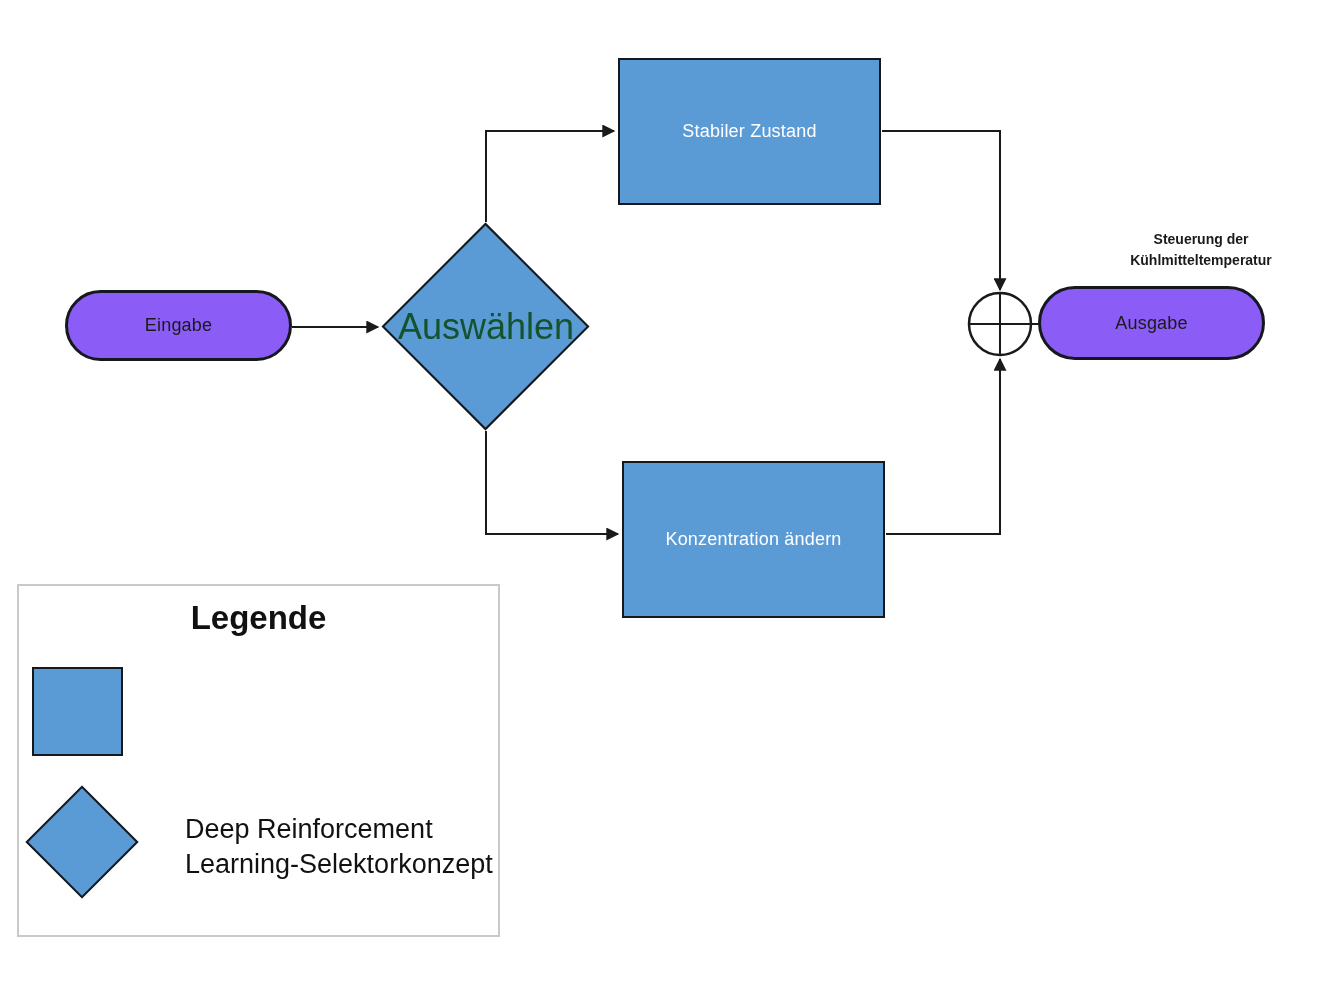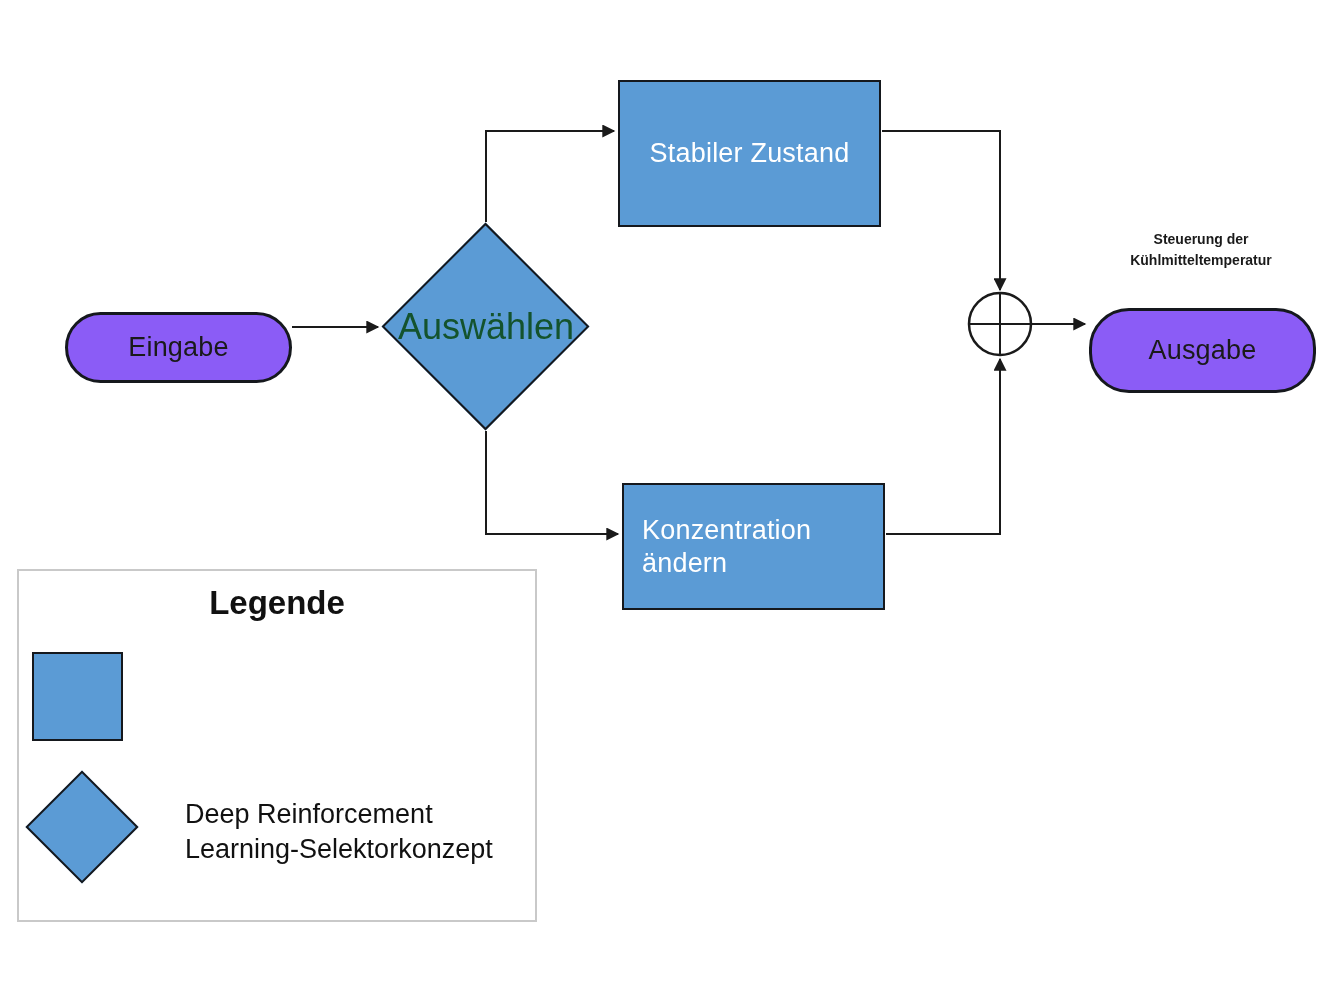--- a/index.html
+++ b/index.html
@@ -19,41 +19,40 @@
     position: absolute;
     left: 0; top: 0;
     width: 1344px; height: 988px;
   }
   .node {
     position: absolute;
     display: flex;
     align-items: center;
     justify-content: center;
     text-align: left;
-    font-size: 27px;
+    font-size: 18px;
     letter-spacing: 0.2px;
-    margin-top: 22px;
   }
   .stadium {
     background: #8b5cf6;
     border: 3px solid #15181d;
     border-radius: 40px;
     color: #1a1a1a;
   }
   .process {
     background: #5B9BD5;
     border: 2.5px solid #15181d;
     color: #ffffff;
     line-height: 1.22;
     padding: 0 18px;
   }
   .node-eingabe       { left: 65px;   top: 290px; width: 227px; height: 71px; }
   .node-stabiler      { left: 618px;  top: 58px;  width: 263px; height: 147px; }
-  .node-konzentration { left: 622px;  top: 461px; width: 263px; height: 127px; }
-  .node-ausgabe       { left: 1089px; top: 286px; width: 227px; height: 85px; }
+  .node-konzentration { left: 622px;  top: 461px; width: 263px; height: 157px; }
+  .node-ausgabe       { left: 1038px; top: 286px; width: 227px; height: 74px; }
 
   .diamond-shape {
     position: absolute;
     left: 412px; top: 253px;
     width: 147px; height: 147px;
     background: #5B9BD5;
     border: 2.5px solid #15181d;
     transform: rotate(45deg);
   }
   .diamond-label {
@@ -71,22 +70,22 @@
     width: 218px;
     text-align: center;
     font-size: 14px;
     font-weight: 700;
     line-height: 21px;
     color: #1a1a1a;
   }
 
   .legend {
     position: absolute;
-    left: 17px; top: 569px;
-    width: 520px; height: 353px;
+    left: 17px; top: 584px;
+    width: 483px; height: 353px;
     background: #ffffff;
     border: 2px solid #c9c9c9;
   }
   .legend-title {
     position: absolute;
     left: 0; top: 13px;
     width: 100%;
     text-align: center;
     font-size: 33px;
     font-weight: 700;

